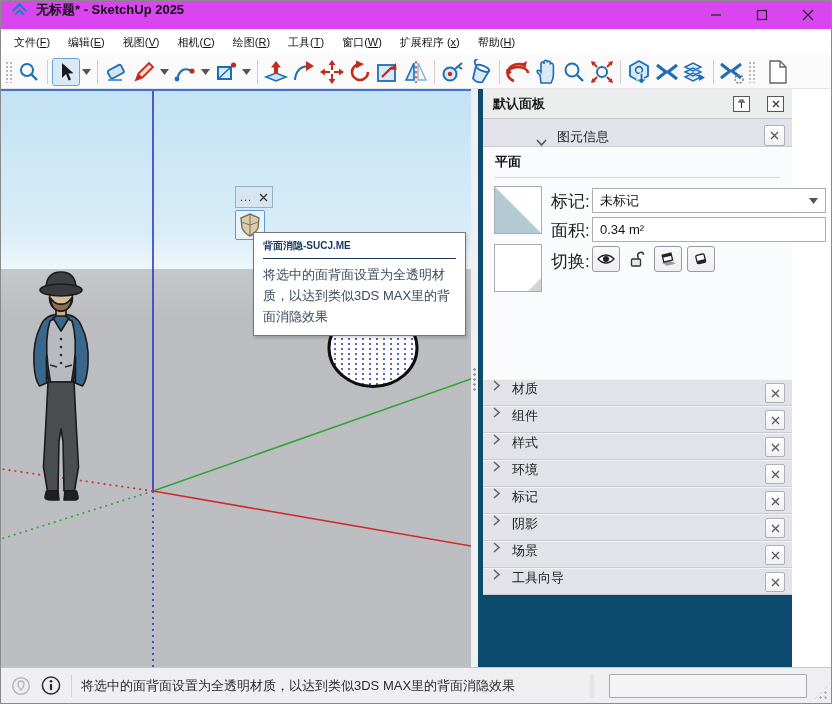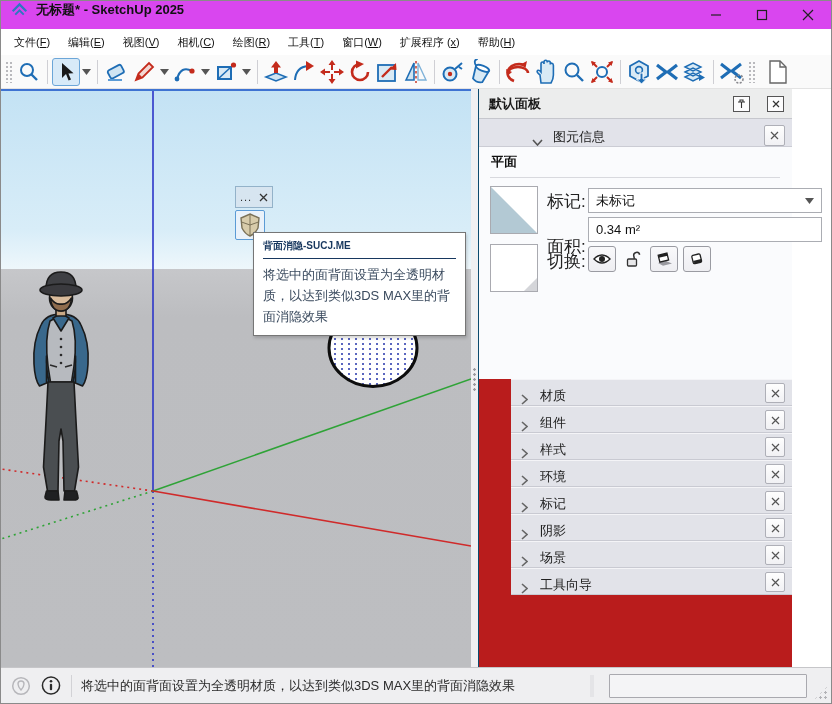--- a/index.html
+++ b/index.html
@@ -49,21 +49,21 @@
   
   .tooltip { position:absolute; left:252px; top:143px; width:213px; z-index:8; background:#fff; border:1px solid #767676; padding:6px 9px 8px 9px; box-shadow:1px 2px 3px rgba(0,0,0,.18); }
   .tooltip-title { font-weight:bold; font-size:10px; color:#17375e; padding-bottom:5px; border-bottom:1px solid #17375e; }
   .tooltip-body { margin-top:6px; font-size:13px; line-height:1.6; color:#3a4a5e; }
 
   
   .splitter { position:relative; width:7px; height:580px; background:#f0f0f2; }
   .splitter-grip { position:absolute; top:278px; left:2px; width:3px; height:26px; background-image:radial-gradient(#9a9aa0 1px, transparent 1.2px); background-size:3px 5px; }
 
   
-  .panel { position:relative; width:314px; height:580px; background:#b91c1c; border-left:1px solid #0c4a6e; }
+  .panel { position:relative; width:314px; height:580px; background:#0c4a6e; border-left:5px solid #0c4a6e; }
   .panel-header { position:absolute; top:0; left:0; right:0; height:30px; background:#eceded; border-bottom:1px solid #c6c7cd; display:flex; align-items:center; }
   .panel-title { margin-left:10px; font-weight:bold; font-size:13px; color:#1a1a1a; }
   .ph-btn { position:absolute; top:7px; width:17px; height:16px; border:1px solid #555; background:#fcfcfd; display:flex; align-items:center; justify-content:center; }
   .ph-btn.pin { right:42px; } .ph-btn.close { right:8px; }
 
   .ei-header { position:absolute; top:30px; left:0; right:0; height:28px; background:#e2e3ea; border-bottom:1px solid #cbccd4; display:flex; align-items:flex-end;padding-left:44px; }
   .ei-header .chev { margin-left:9px; }
   .ei-header .lbl { margin-left:10px; font-size:13px; color:#222; }
   .sec-close { position:absolute; right:7px; width:21px; height:21px; background:linear-gradient(#fefefe,#f1f1f4); border:1px solid #aeafb7; border-radius:2px; display:flex; align-items:center; justify-content:center; }
 
@@ -73,21 +73,21 @@
   .swatch { position:absolute; left:11px; width:48px; height:48px; background:#fff; border:1px solid #a9aab0; }
   .swatch.front { top:39px; } .swatch.back { top:97px; }
   .ei-label { position:absolute; left:68px; font-size:17px; color:#222; }
   .ei-field { position:absolute; left:109px; width:234px; height:25px; background:#fff; border:1px solid #abadb3; display:flex; align-items:center; padding:0 7px; font-size:13px; color:#111; }
   .ei-field .caret { margin-left:auto; }
   .toggles { position:absolute; left:109px; top:99px; display:flex; align-items:center; gap:5px; }
   .tog-btn { width:28px; height:26px; background:linear-gradient(#f9f9fb,#eeeef2); border:1px solid #9a9ba2; border-radius:3px; display:flex; align-items:center; justify-content:center; }
   .tog-flat { width:24px; height:26px; display:flex; align-items:center; justify-content:center; }
 
   .accordion { position:absolute; top:290px; left:0; right:0; }
-  .acc-row { position:relative; height:27px; background:#e2e3e9; border-top:1px solid #f4f4f7; border-bottom:1px solid #c9cad2; display:flex; align-items:flex-end;margin-left:32px; }
+  .acc-row { position:relative; height:27px; background:#e2e3e9; border-top:1px solid #f4f4f7; border-bottom:1px solid #c9cad2; display:flex; align-items:flex-start; }
   .acc-row .chev { margin-left:10px; }
   .acc-row .lbl { margin-left:12px; font-size:13px; color:#222; }
   .acc-close { position:absolute; right:7px; top:3px; width:20px; height:20px; background:linear-gradient(#fefefe,#f1f1f4); border:1px solid #aeafb7; border-radius:2px; display:flex; align-items:center; justify-content:center; }
 
   
   .statusbar { position:absolute; bottom:0; left:0; right:0; height:36px; background:#efeff1; border-top:1px solid #c6c6c9; display:flex; align-items:center; }
   .sb-icon { margin-left:10px; width:20px; height:20px; display:flex; align-items:center; justify-content:center; }
   .sb-sep { width:1px; height:22px; background:#d2d2d6; margin:0 9px 0 10px; }
   .sb-hint { font-size:13px; color:#2b2b2b; white-space:nowrap; overflow:hidden; max-width:500px; }
   .sb-measure { position:absolute; left:608px; top:6px; width:198px; height:24px; background:#f4f4f6; border:1px solid #a9a9af; border-radius:1px; font-size:12px; padding:0 6px; color:#222; }
@@ -449,21 +449,21 @@
         </div>
 
         <span class="ei-label" style="top:43px;">标记:</span>
         <div class="ei-field" style="top:41px;">
           <span>未标记</span>
           <svg class="caret" width="9" height="6" viewBox="0 0 9 6">
               <path d="M0 0 L9 0 L4.5 6 Z" fill="#555"></path>
             </svg>
         </div>
 
-        <span class="ei-label" style="top:88px;">面积:</span>
+        <span class="ei-label" style="top:72px;">面积:</span>
         <div class="ei-field" style="top:70px;">
           <span>0.34 m²</span>
         </div>
 
         <span class="ei-label" style="top:103px;">切换:</span>
         <div class="toggles">
           <div class="tog-btn">
             <svg width="18" height="12" viewBox="0 0 18 12">
                 <path d="M1 6 Q9 -2 17 6 Q9 14 1 6 Z" fill="#fff" stroke="#222" stroke-width="1.4"></path>
                 <circle cx="9" cy="6" r="3" fill="#222"></circle>

